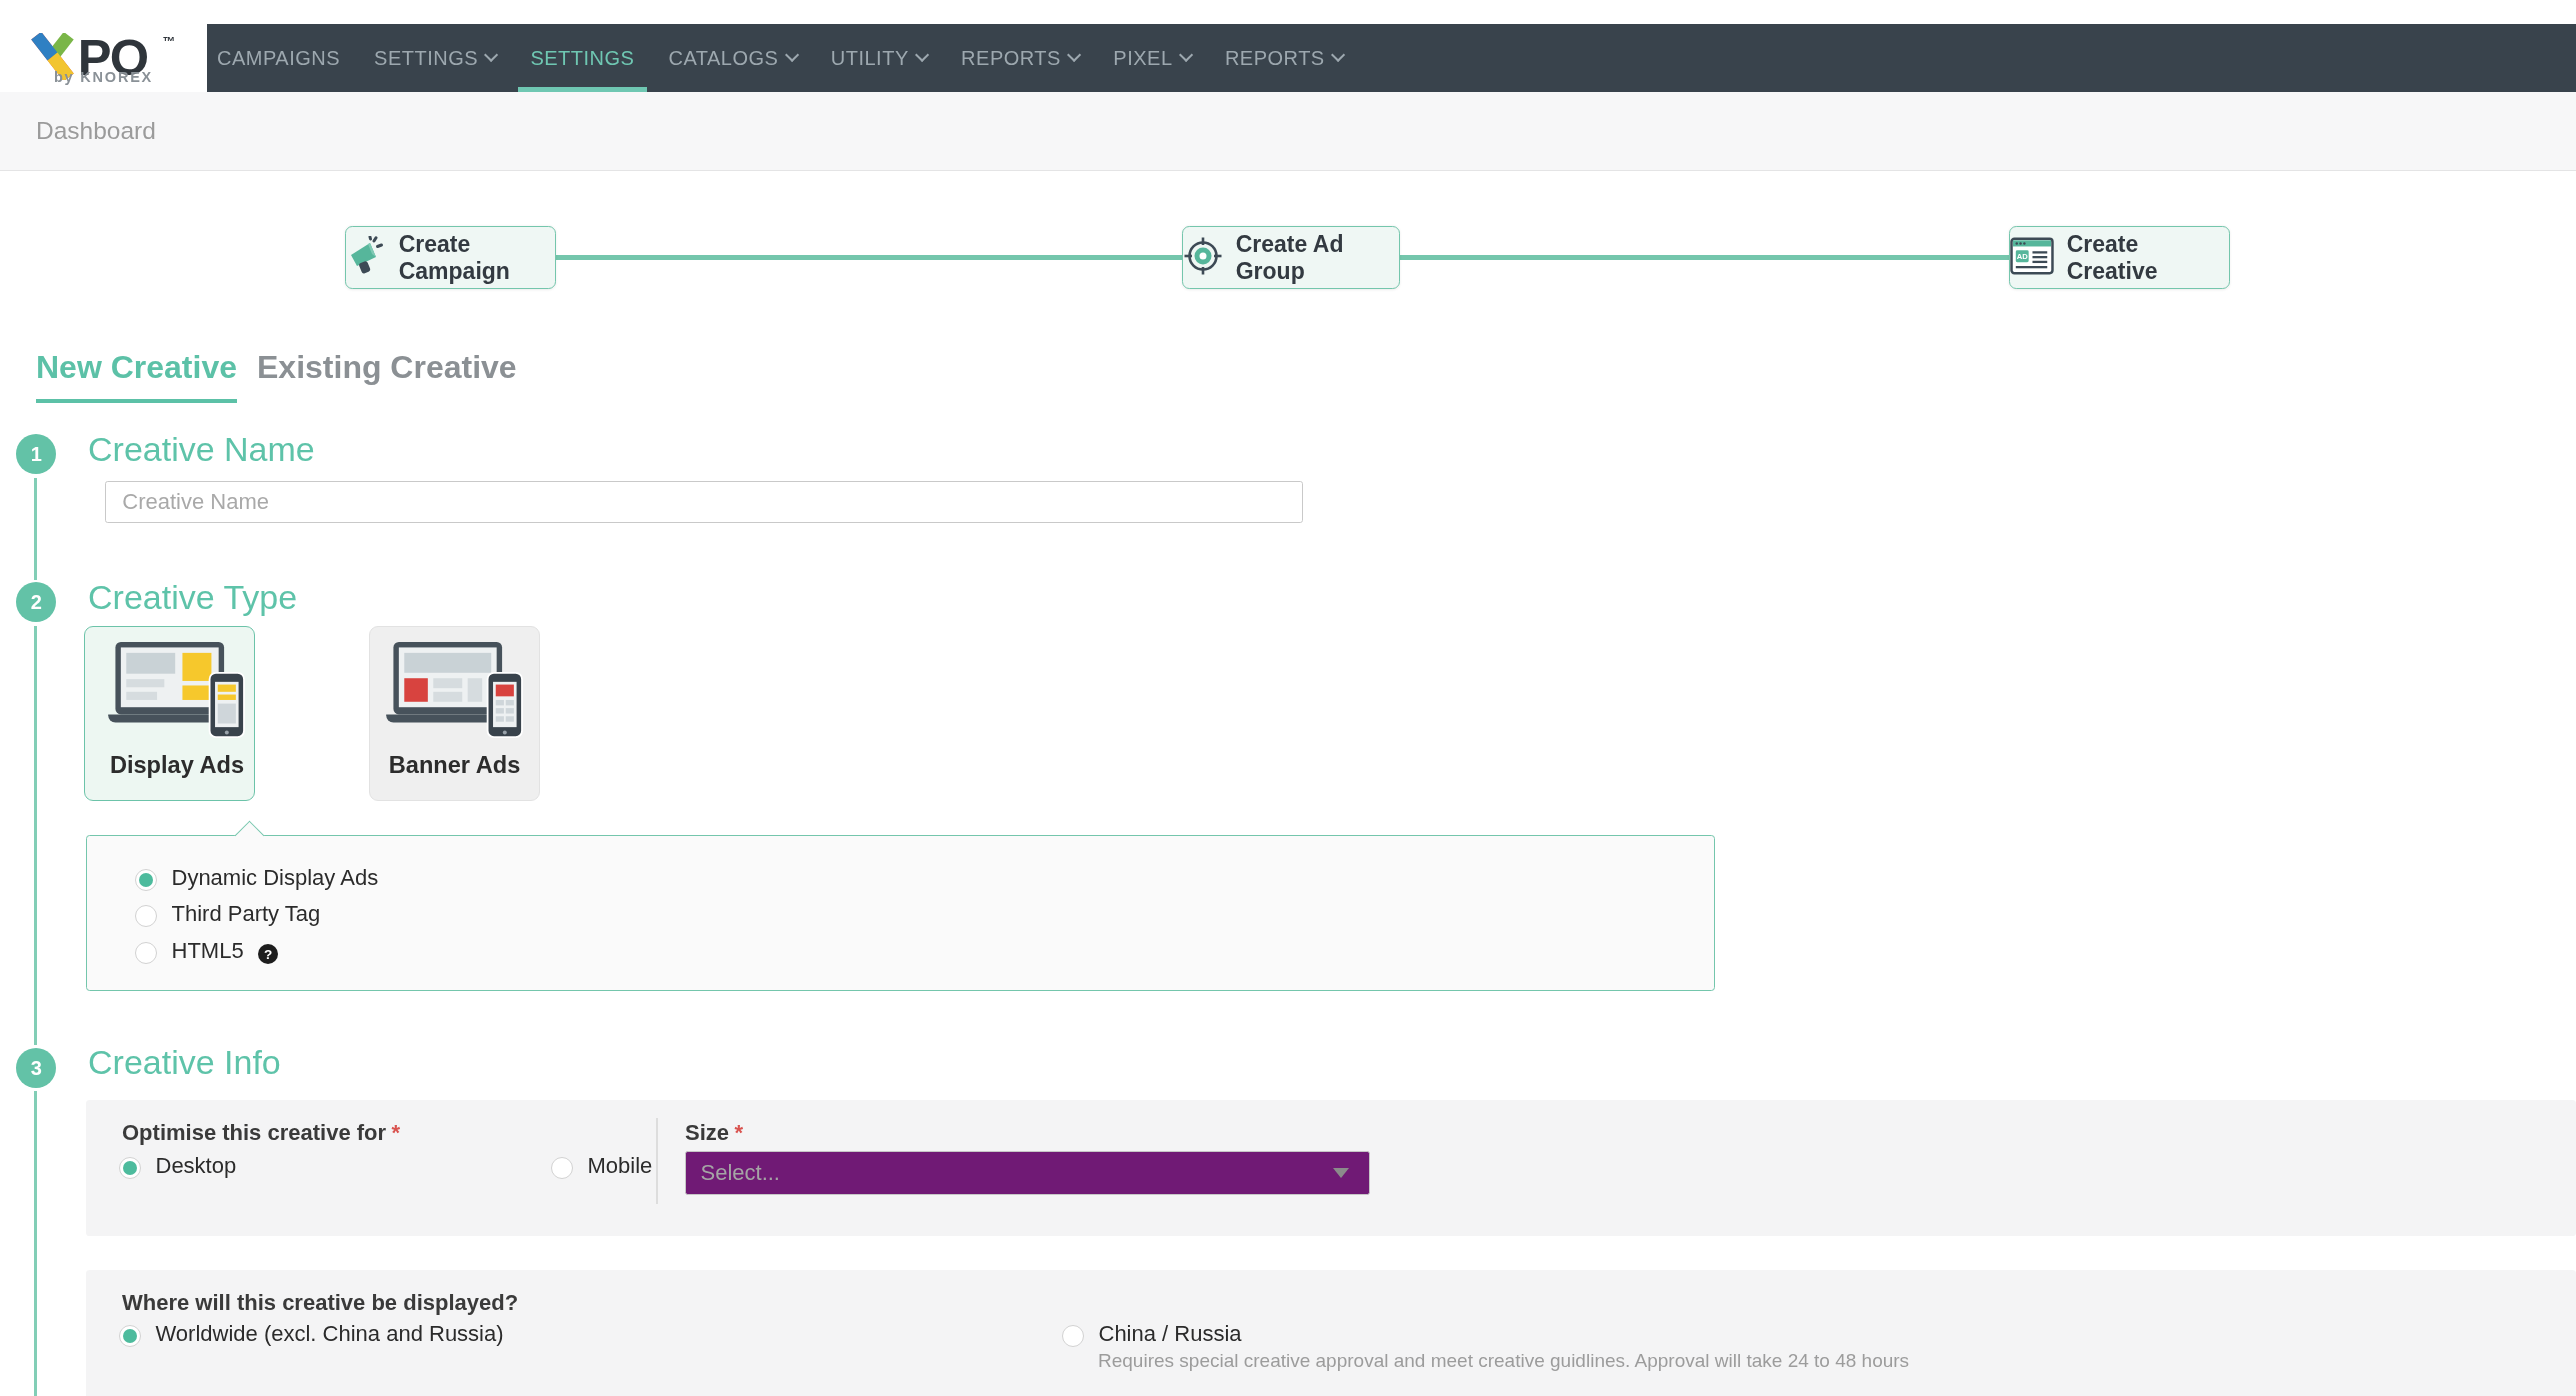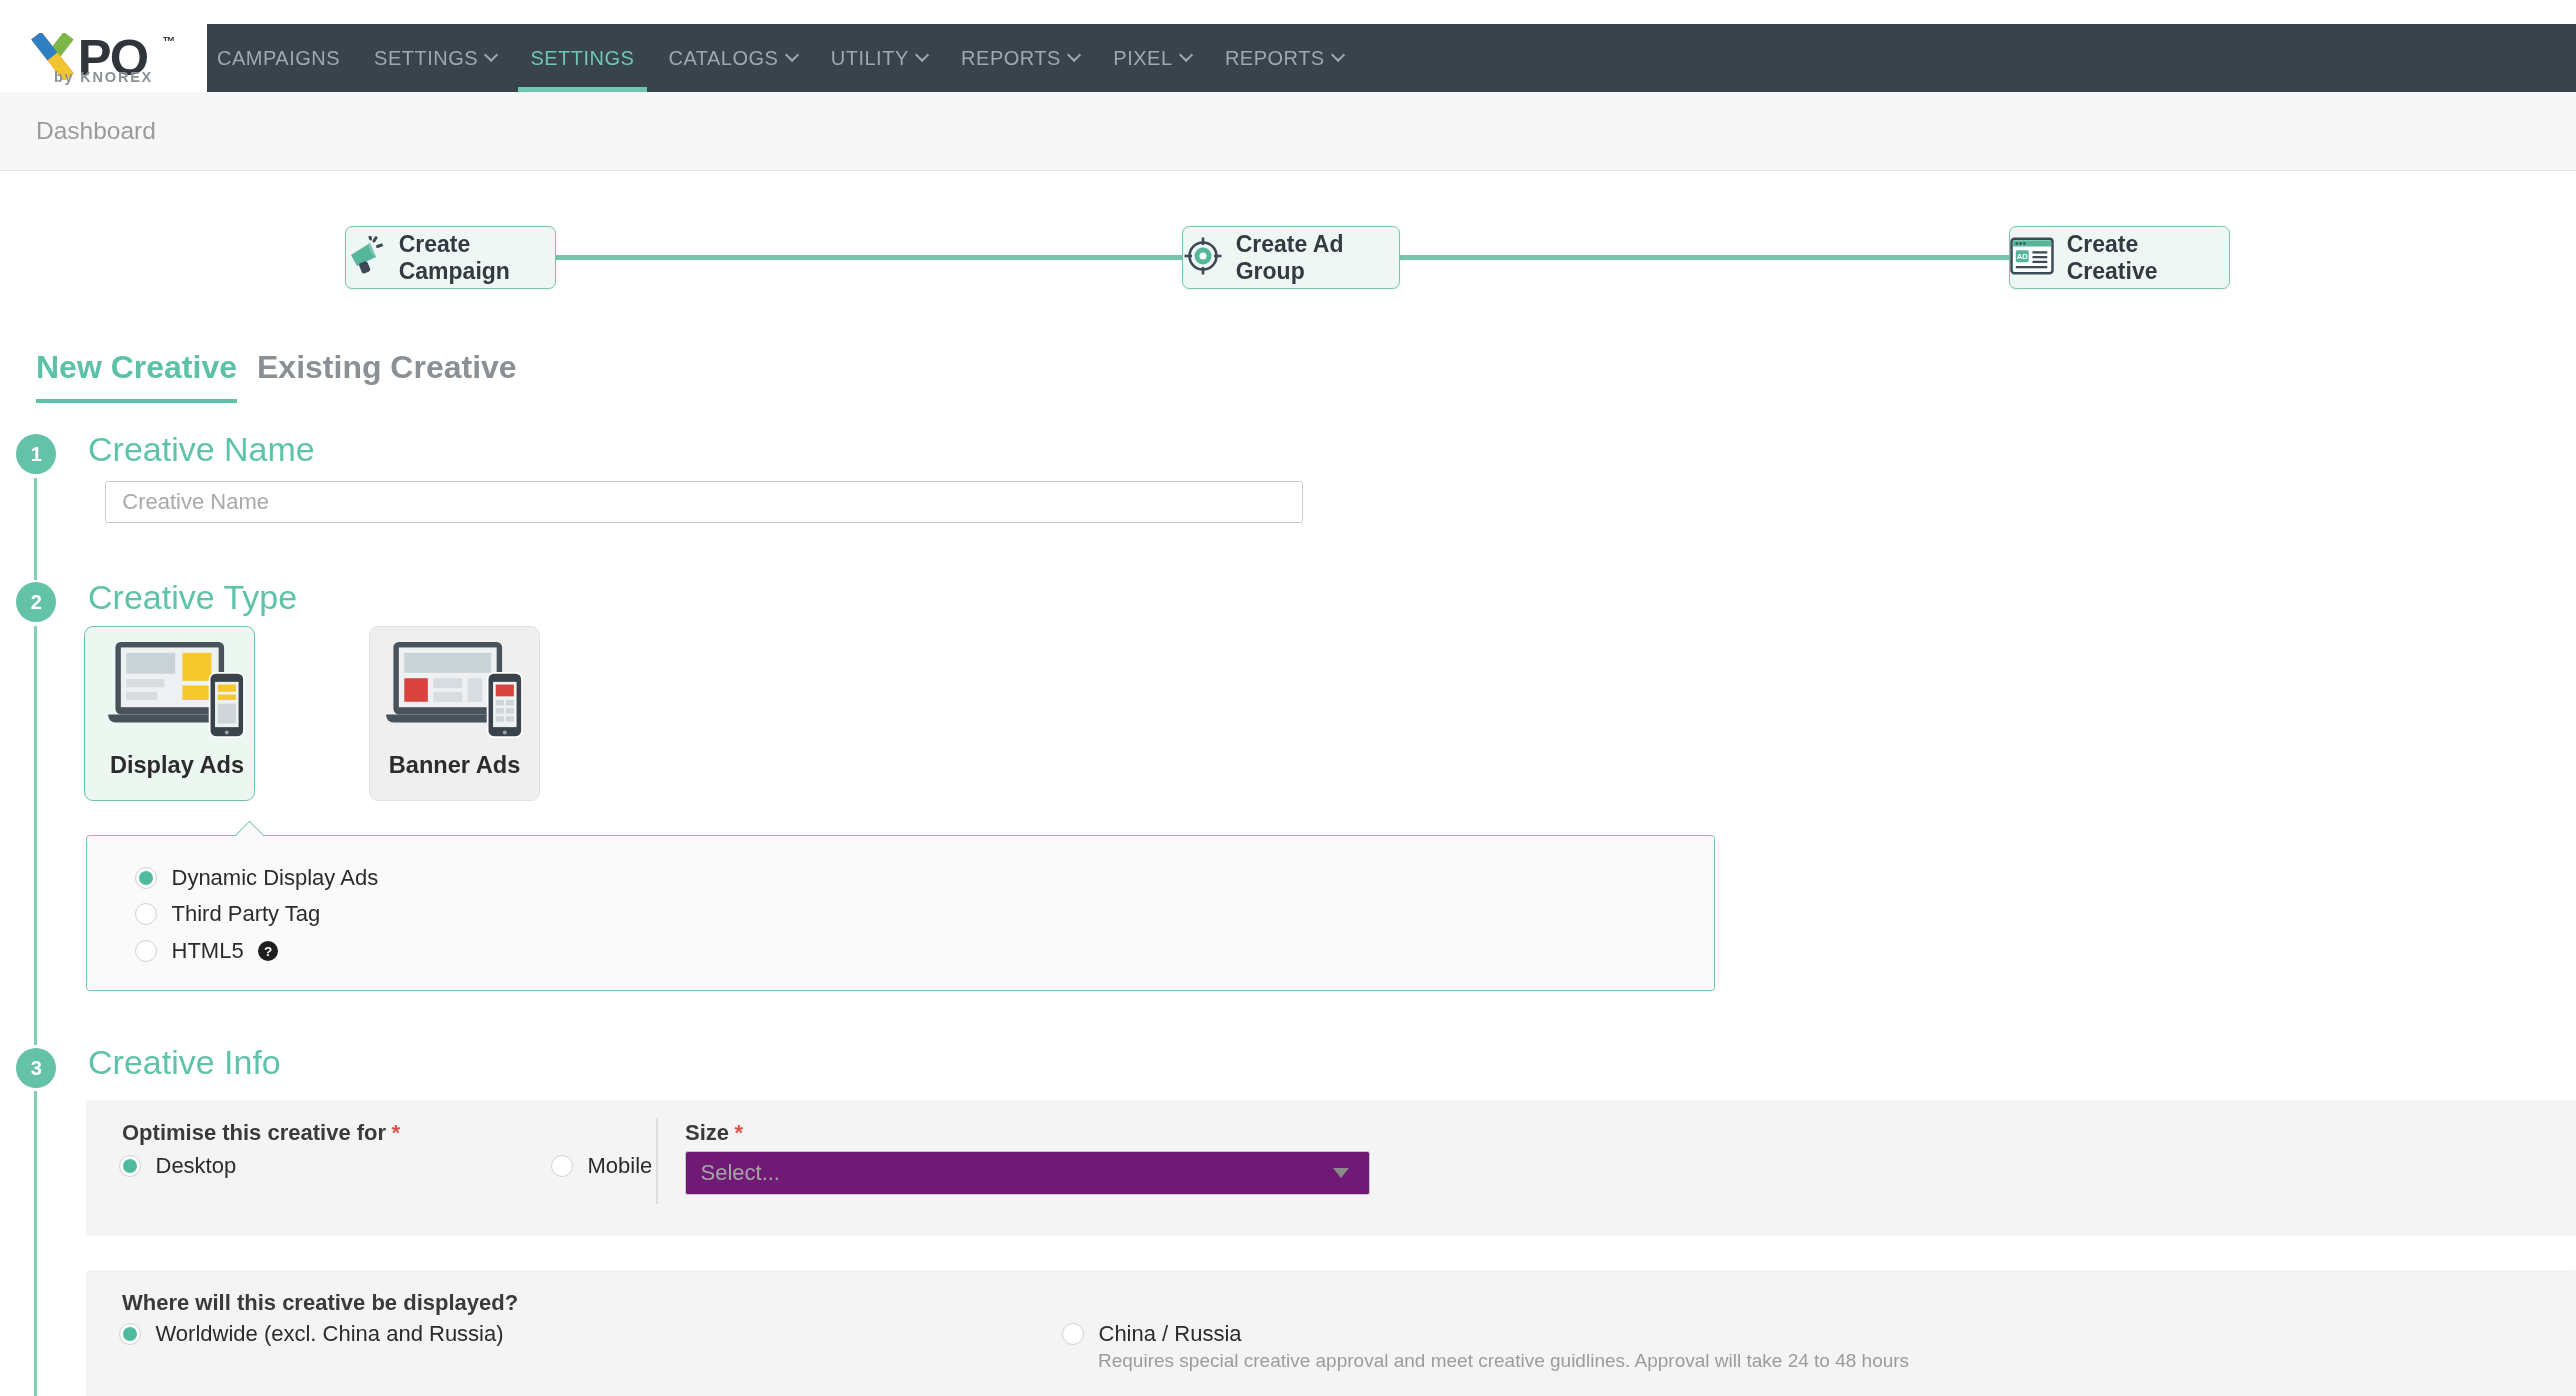--- a/index.html
+++ b/index.html
@@ -70,21 +70,21 @@
   .type-card.selected{background:#edf7f2;border:1.8px solid #6cc3a9;}
   .type-card.idle{background:#efefef;border:1.8px solid #e2e2e2;}
   .card-illus{display:block;margin:14.5px auto 0;width:138px;height:96px;}
   .card-label{display:block;margin-top:14.5px;font-size:23.6px;font-weight:700;color:#2c2c2c;}
 
   
   .option-panel{position:absolute;left:86px;top:811px;width:1629px;height:156px;background:#fafafa;
                 border:0.9px solid #74c6ac;border-radius:3.6px;box-sizing:border-box;}
   .panel-caret{position:absolute;left:152px;top:-11px;width:20px;height:20px;background:#fafafa;
                border-top:0.9px solid #74c6ac;border-left:0.9px solid #74c6ac;transform:rotate(45deg);}
-  .radio-row{position:absolute;display:flex;align-items:center;gap:14.5px;}
+  .radio-row{position:absolute;display:flex;align-items:flex-end;gap:14.5px;}
   .radio{width:22px;height:22px;border-radius:50%;background:#fff;border:1.8px solid #d2d2d2;
          box-sizing:border-box;position:relative;flex:0 0 auto;cursor:pointer;}
   .radio.checked::after{content:"";position:absolute;left:2.7px;top:2.7px;right:2.7px;bottom:2.7px;
                         border-radius:50%;background:#4dbb9d;}
   .radio-label{font-size:22px;color:#2b2b2b;}
   .help-circle{width:20px;height:20px;border-radius:50%;background:#1d1d1d;color:#fff;font-size:13.6px;
                font-weight:700;display:flex;align-items:center;justify-content:center;cursor:pointer;}
 
   
   .info-panel{position:absolute;left:86px;background:#f4f4f5;border-radius:3.6px;}

